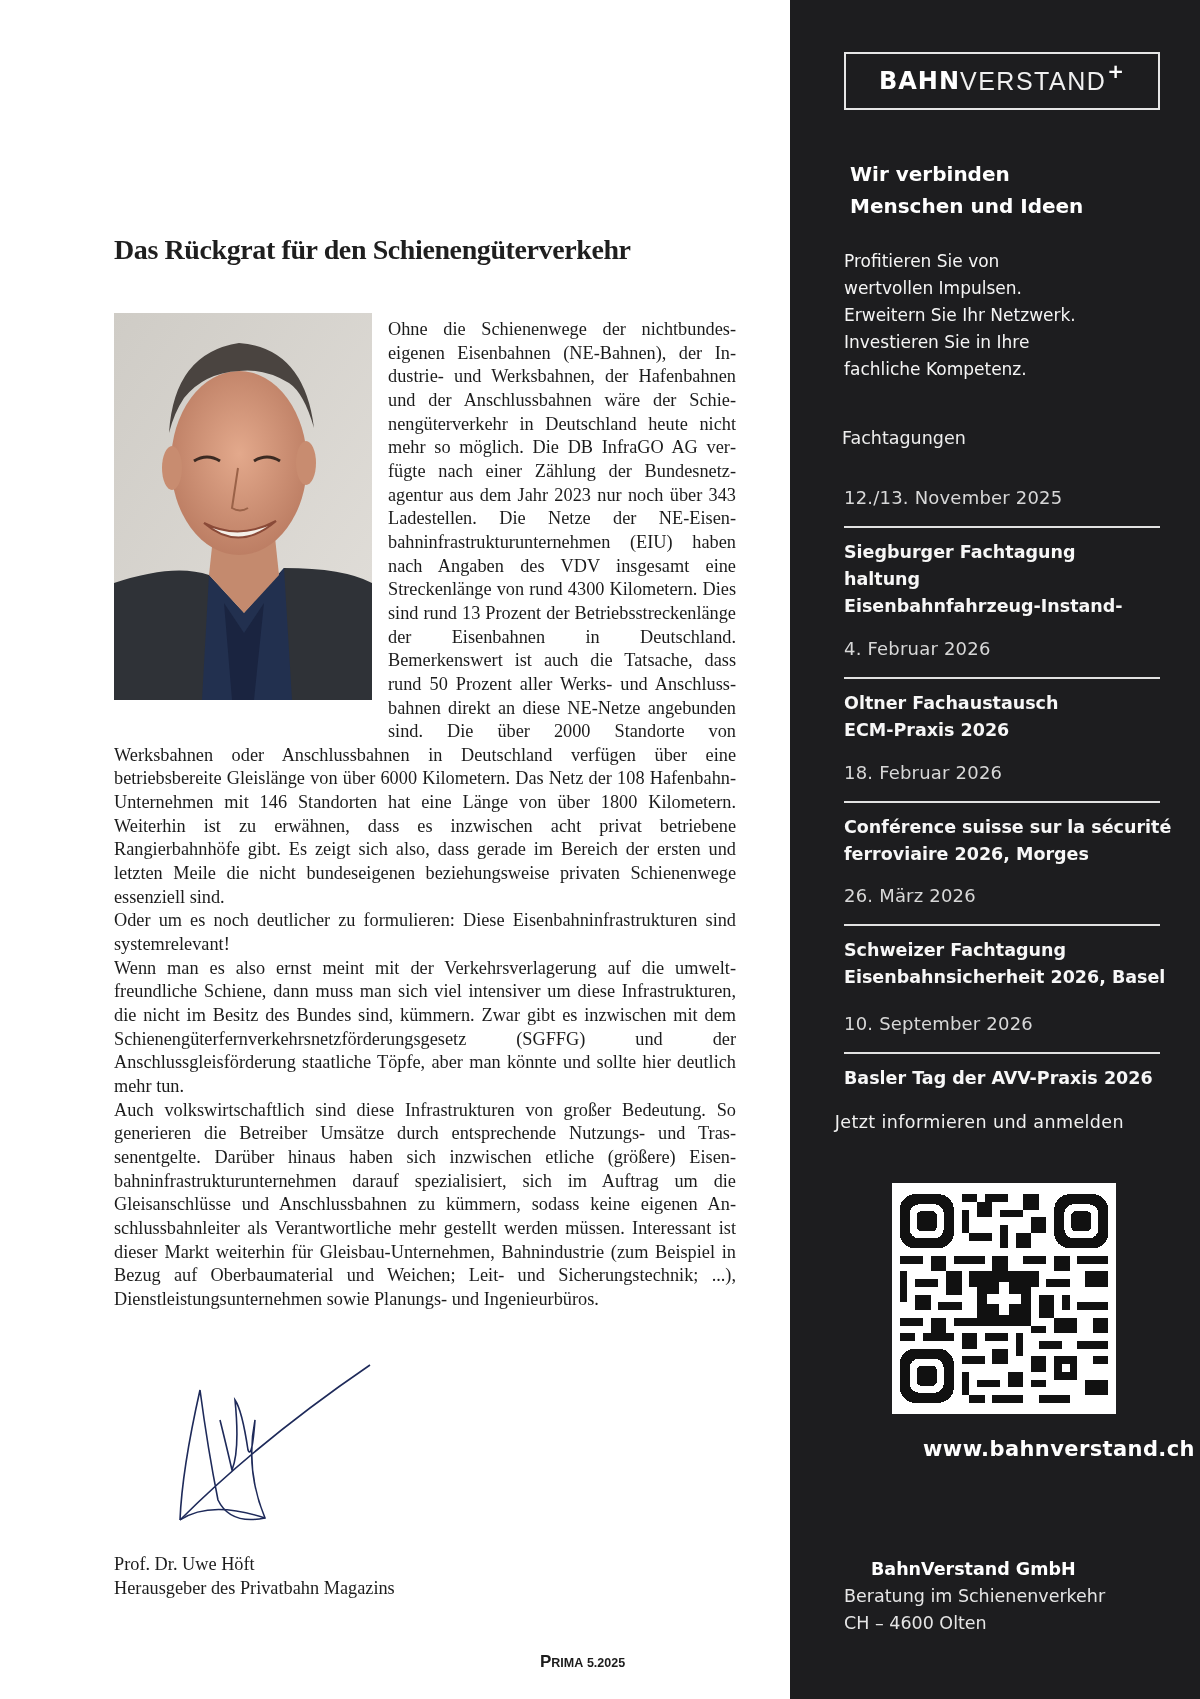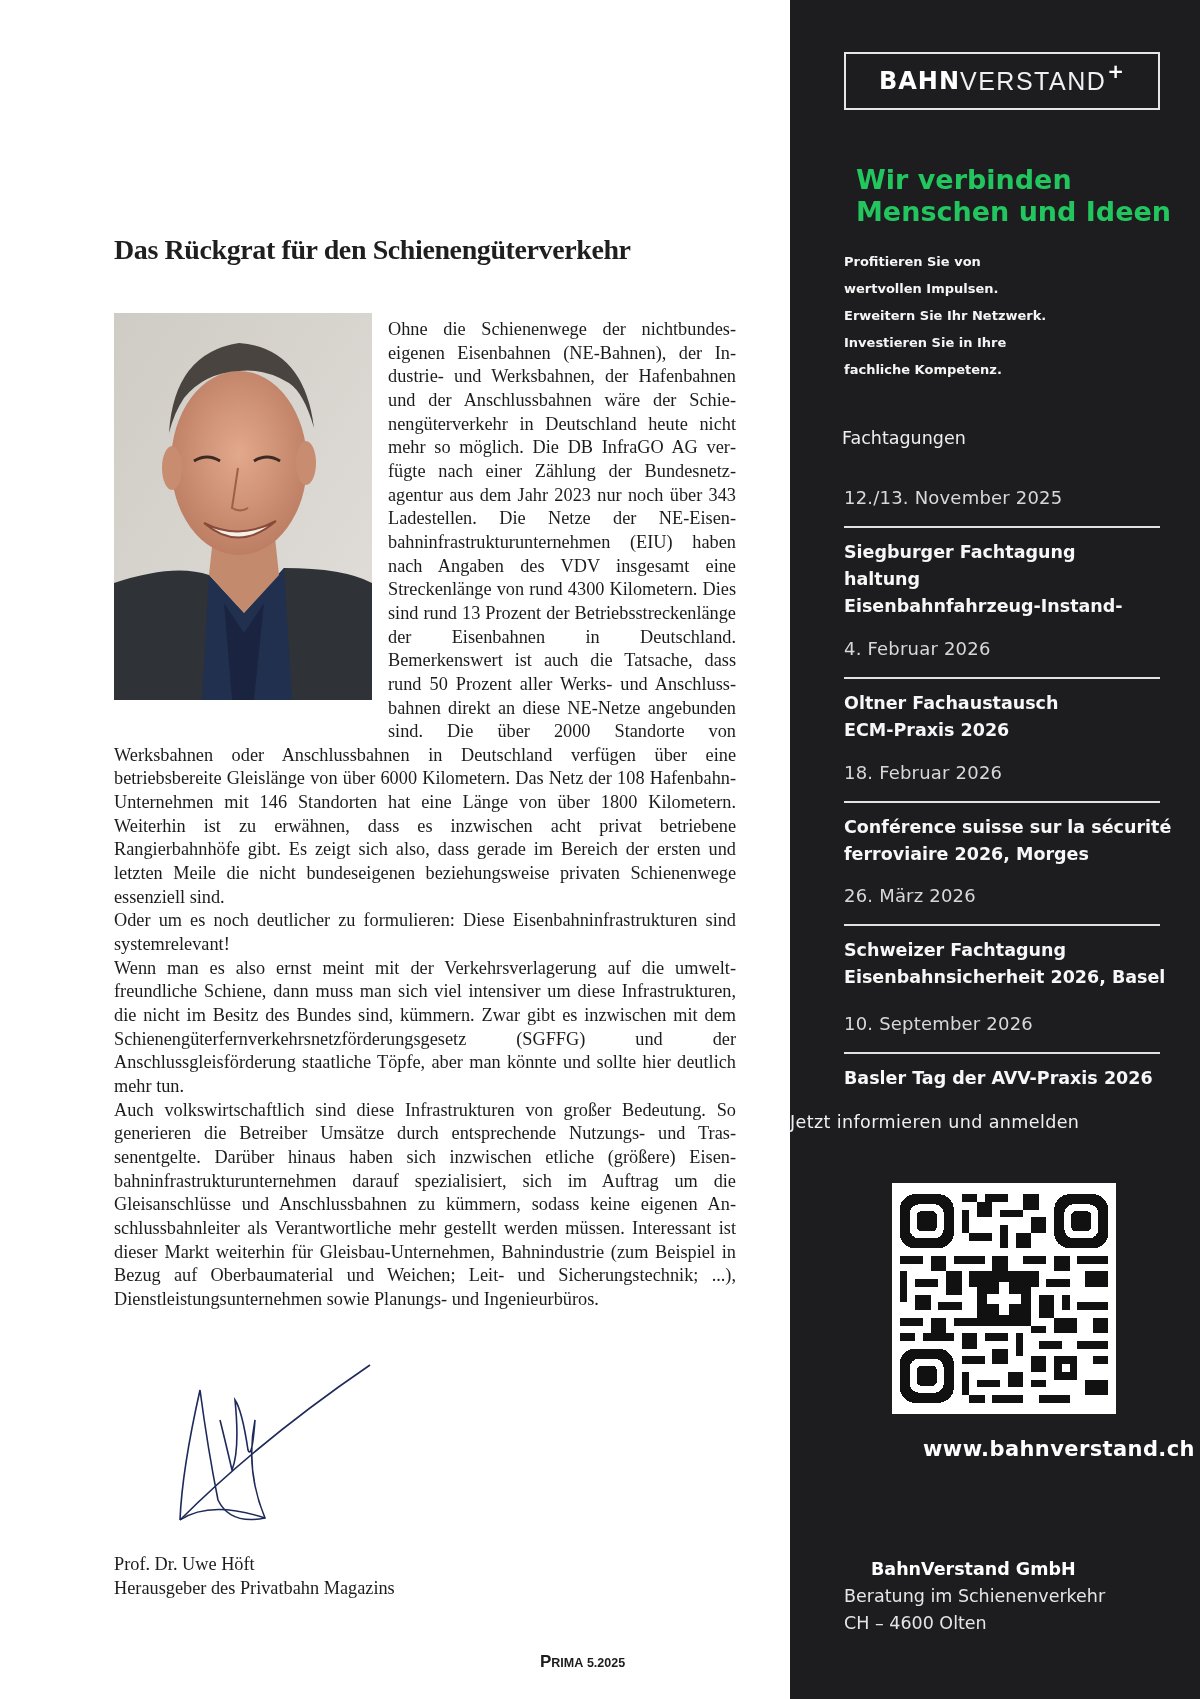--- a/index.html
+++ b/index.html
@@ -46,43 +46,43 @@
     position: absolute; left: 54px; top: 52px; width: 316px; height: 58px;
     border: 2px solid #e6e6e6; box-sizing: border-box;
     display: flex; align-items: center; justify-content: center;
     font-family: "DejaVu Sans", sans-serif; font-size: 24px; letter-spacing: 1px; color: #fff;
   }
   .logo-bold { font-weight: bold; }
   .logo-light { font-weight: normal; font-family: "Liberation Sans", sans-serif; font-size: 25px; letter-spacing: 1.5px; color: #f0f0f0; }
   .logo-plus { font-weight: bold; font-size: 20px; position: relative; top: -10px; margin-left: 1px; }
 
   .tagline {
-    position: absolute; left: 54px; top: 152px; margin: 12px;
-    font-size: 27px; line-height: 32px; font-weight: bold; color: #22c55e;
+    position: absolute; left: 54px; top: 152px; margin: 6px;
+    font-size: 20px; line-height: 32px; font-weight: bold; color: #ffffff;
   }
   .tagline div, .benefits div { white-space: nowrap; }
   .benefits {
     position: absolute; left: 54px; top: 248px;
-    font-size: 13px; line-height: 27px; font-weight: bold; color: #f5f5f5;
+    font-size: 17px; line-height: 27px; font-weight: normal; color: #f5f5f5;
   }
   .section-label {
     position: absolute; left: 52px; top: 428px;
     font-size: 17.5px; color: #eeeeee; white-space: nowrap;
   }
   .event { position: absolute; left: 54px; width: 316px; }
   .event-date {
     font-size: 18px; color: #d8d8d8; font-weight: normal; padding-bottom: 18px;
     border-bottom: 2px solid #e2e2e2; white-space: nowrap; letter-spacing: 0.2px;
   }
   .event-title {
     font-size: 17.5px; line-height: 27px; font-weight: bold; color: #f7f7f7; margin-top: 11px;
   }
   .event-title div { white-space: nowrap; }
   .cta {
-    position: absolute; left: 0; width: 334px; top: 1112px; text-align: left;
+    position: absolute; left: 0; width: 334px; top: 1112px; text-align: right;
     font-size: 17.5px; color: #f0f0f0; letter-spacing: 0.4px; white-space: nowrap;
   }
   .qr {
     position: absolute; left: 102px; top: 1183px; width: 224px; height: 231px;
     background: #ffffff; display: block;
   }
   .url {
     position: absolute; left: 0; width: 450px; top: 1437px; text-align: center;
     font-size: 21px; font-weight: bold; color: #ffffff; letter-spacing: 0.4px;
     text-decoration: none; display: block; margin-left: 44px;

